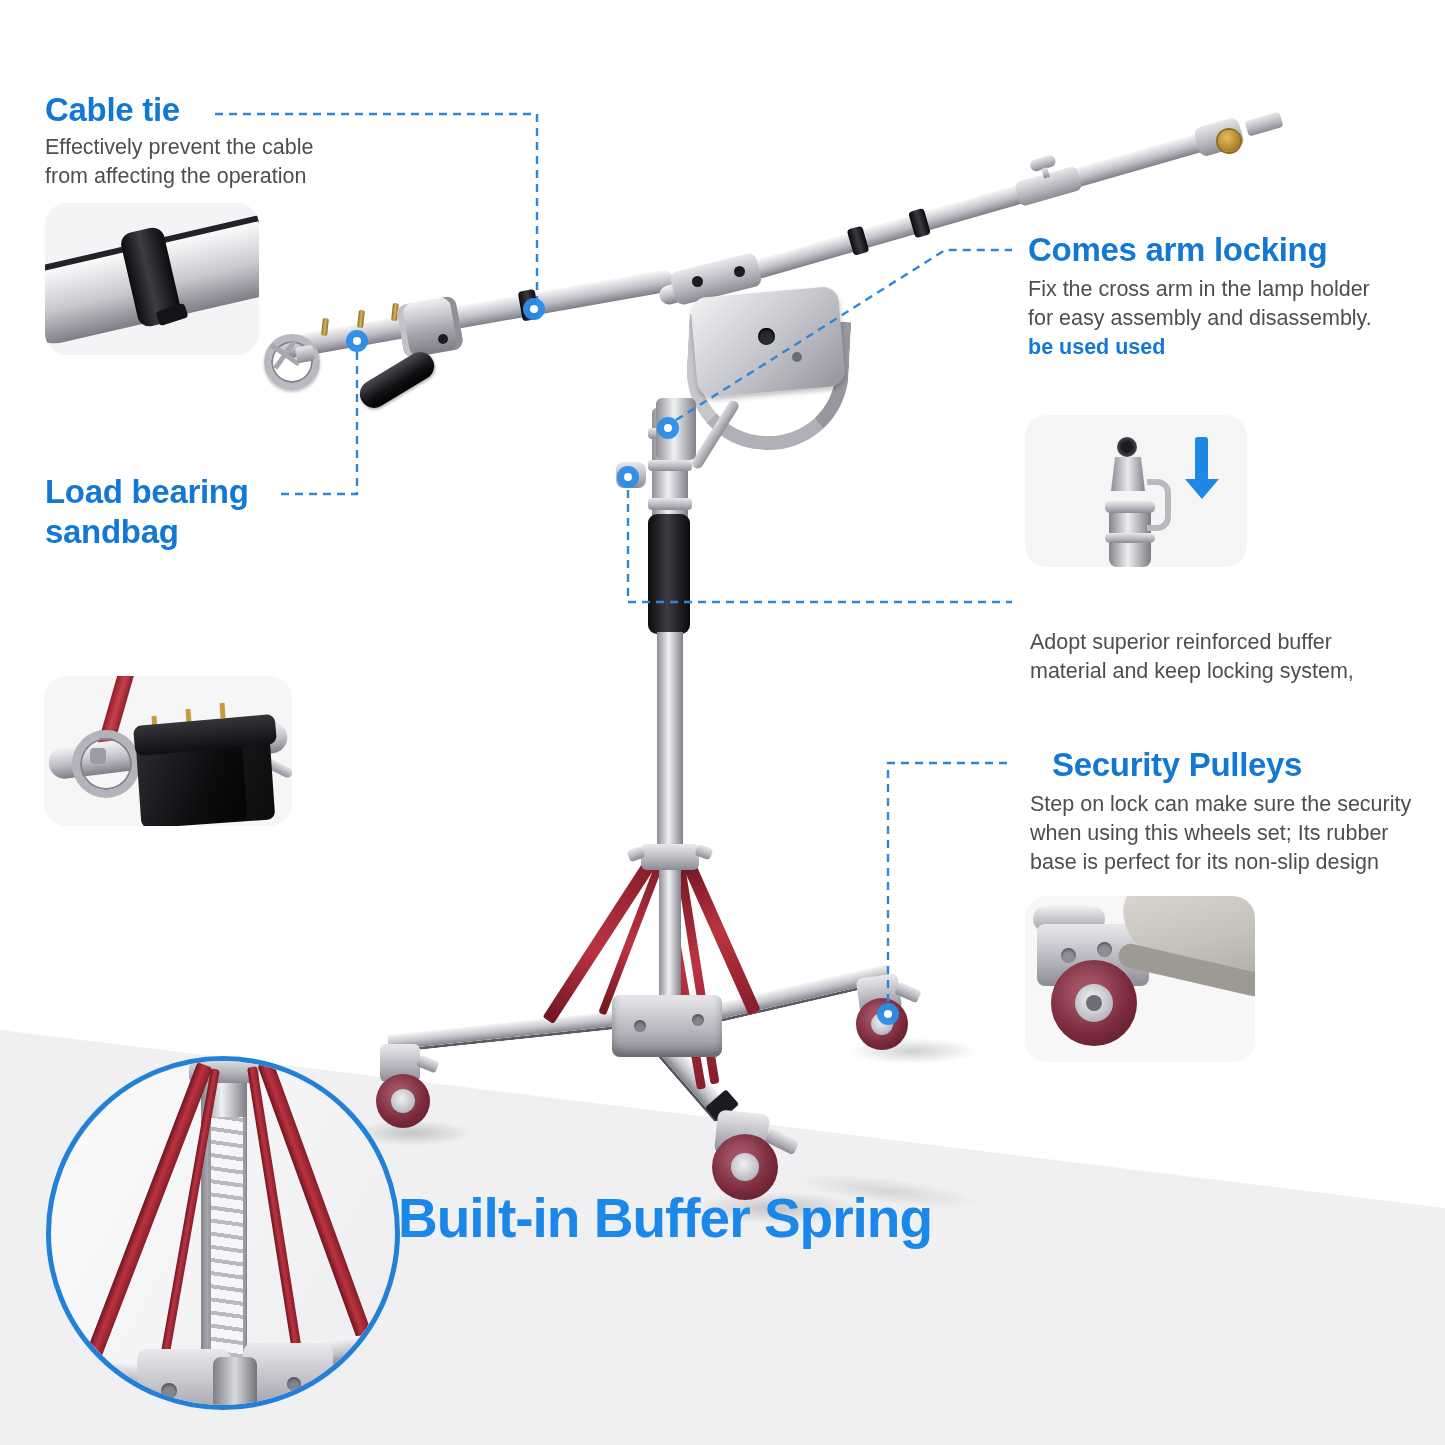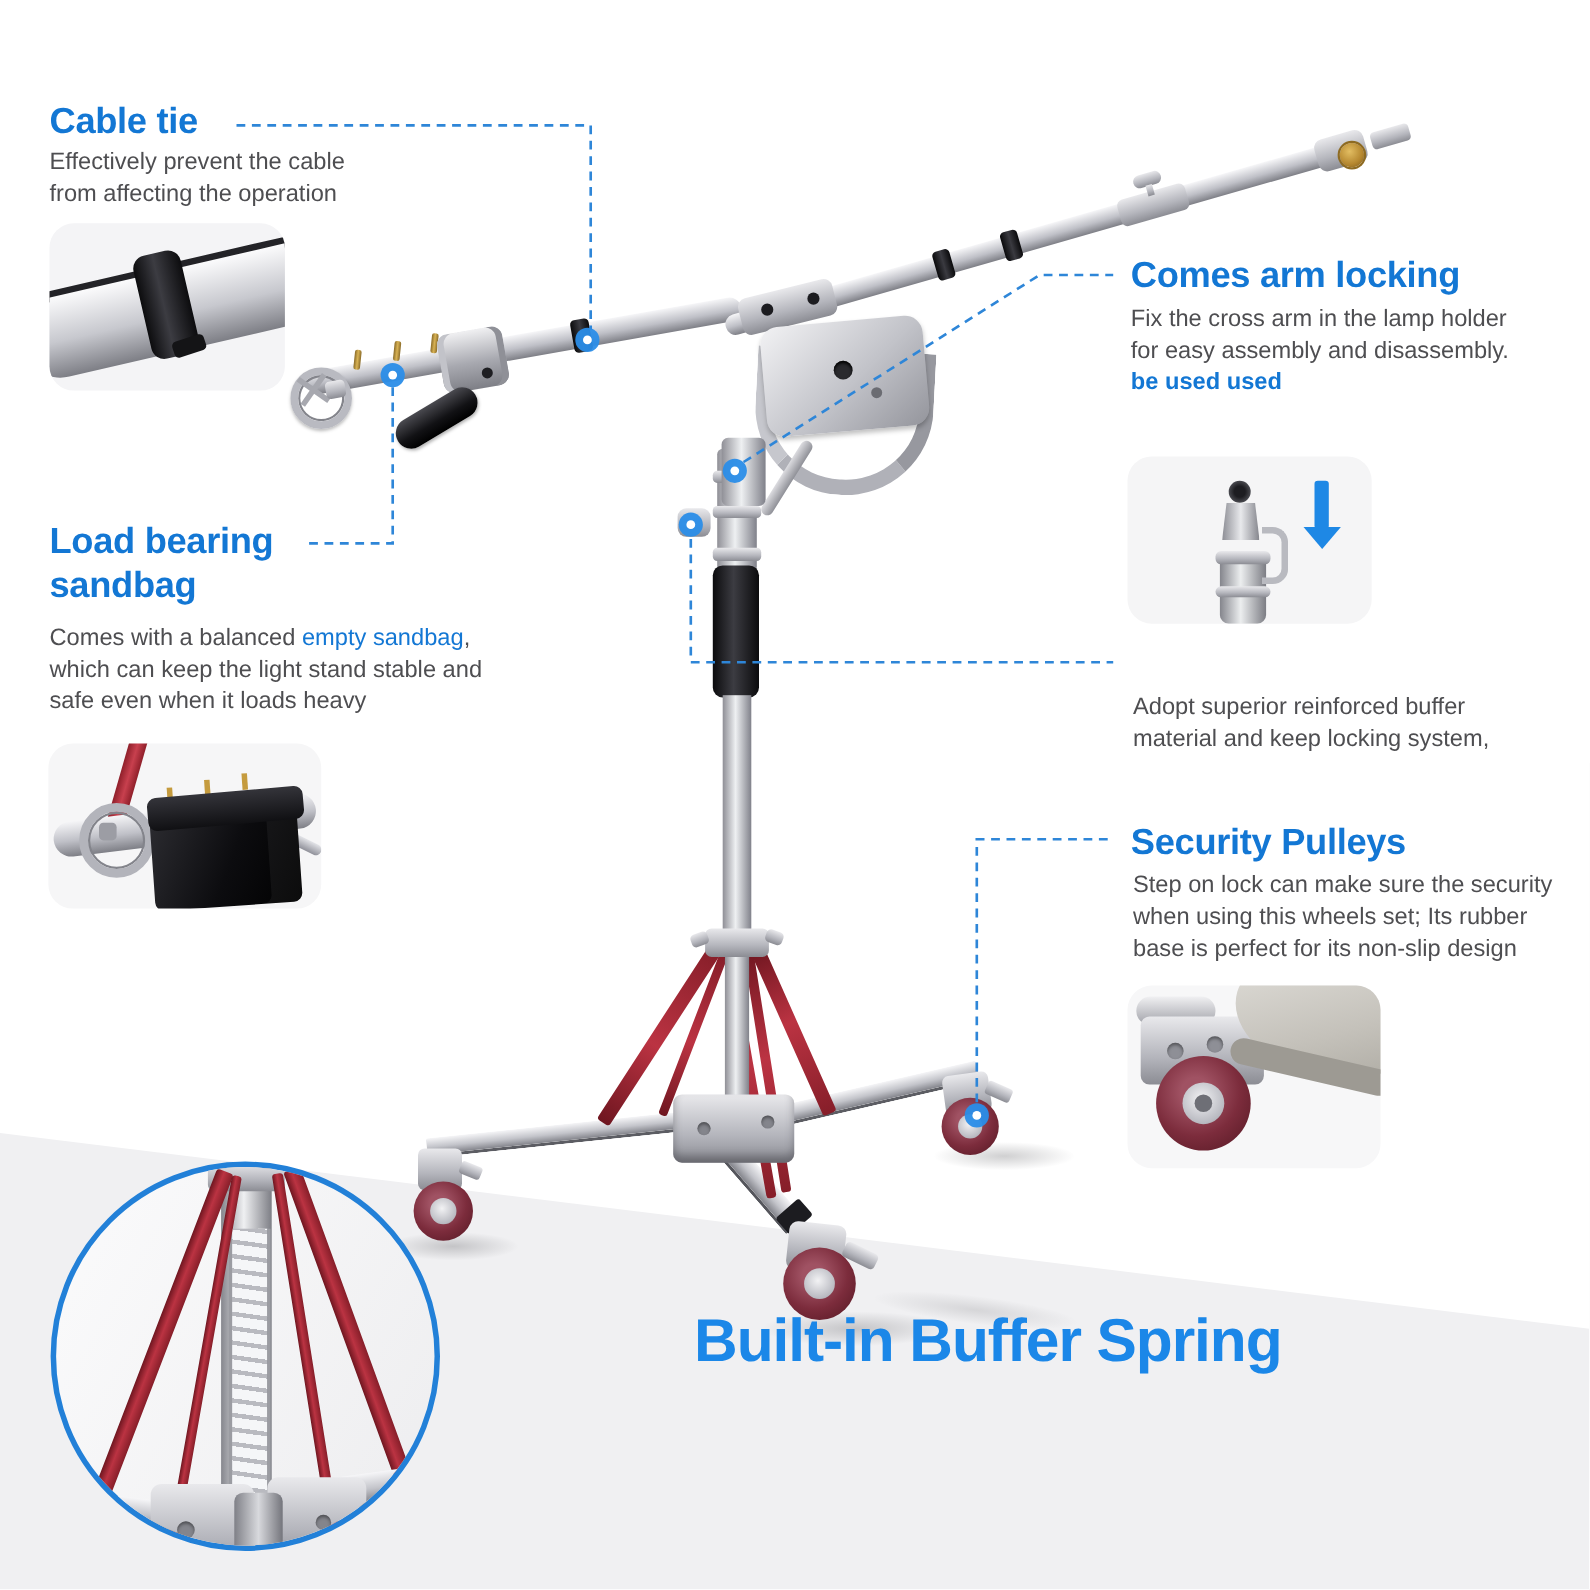--- a/index.html
+++ b/index.html
@@ -226,40 +226,35 @@
   <div class="abs h-blue" style="left:45px;top:90px;">Cable tie</div>
   <div class="abs body-txt" style="left:45px;top:133px;">
     <span class="ln">Effectively prevent the cable</span>
     <span class="ln">from affecting the operation</span>
   </div>
 
   <div class="abs h-blue" style="left:45px;top:472px;">
     <span style="display:block">Load bearing</span>
     <span style="display:block">sandbag</span>
   </div>
-  <div class="abs body-txt" style="left:45px;top:565px;">
-    <span class="ln"><span>Comes with a balanced </span><span class="link-blue">empty sandbag</span><span>,</span></span>
-    <span class="ln">which can keep the light stand stable and</span>
-    <span class="ln">safe even when it loads heavy</span>
-  </div>
 
   <div class="abs h-blue" style="left:1028px;top:230px;">Comes arm locking</div>
   <div class="abs body-txt" style="left:1028px;top:275px;">
     <span class="ln">Fix the cross arm in the lamp holder</span>
     <span class="ln">for easy assembly and disassembly.</span>
     <span class="ln note-txt">be used used</span>
   </div>
 
   <div class="abs body-txt" style="left:1030px;top:628px;">
     <span class="ln">Adopt superior reinforced buffer</span>
     <span class="ln">material and keep locking system,</span>
   </div>
 
-  <div class="abs h-blue" style="left:1028px;top:745px;">Security Pulleys</div>
+  <div class="abs h-blue" style="left:1052px;top:745px;">Security Pulleys</div>
   <div class="abs body-txt" style="left:1030px;top:790px;">
     <span class="ln">Step on lock can make sure the security</span>
     <span class="ln">when using this wheels set; Its rubber</span>
     <span class="ln">base is perfect for its non-slip design</span>
   </div>
 
-  <div class="abs hero-title" style="left:398px;top:1186px;width:1000px;text-align:center;">Built-in Buffer Spring</div>
+  <div class="abs hero-title" style="left:398px;top:1186px;width:1000px;text-align:left;">Built-in Buffer Spring</div>
 
 </div>
 
 </body></html>

